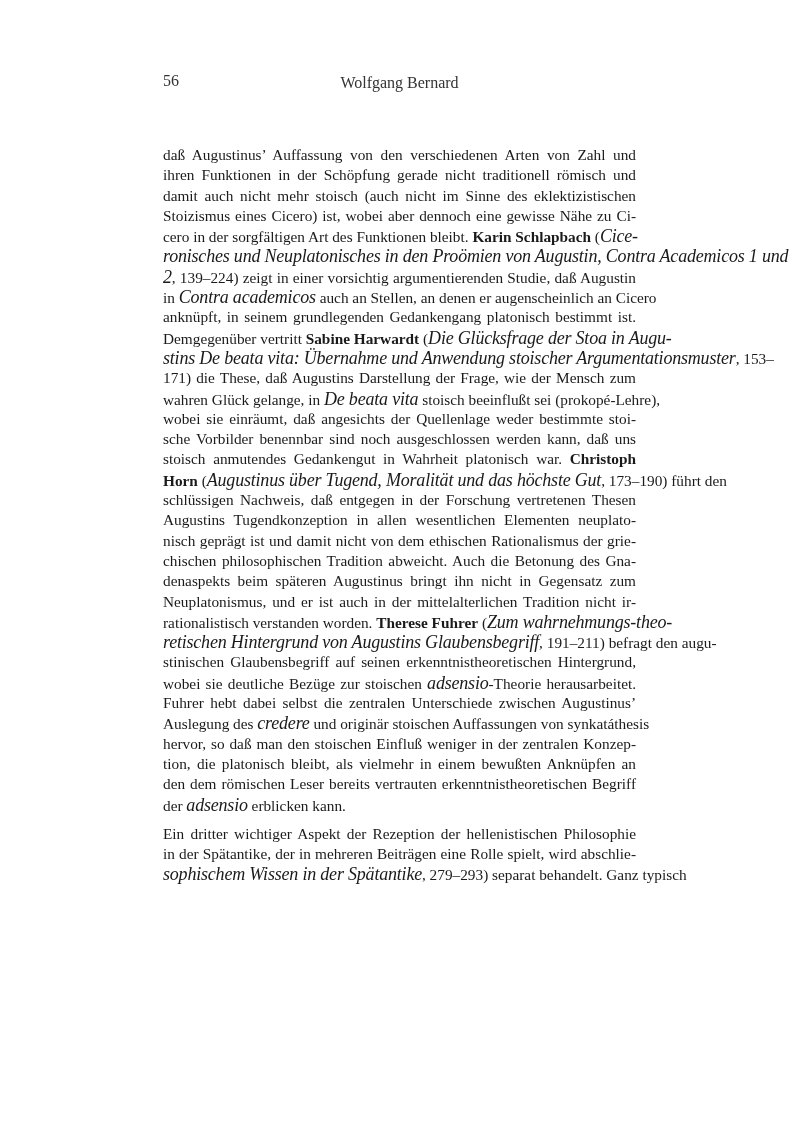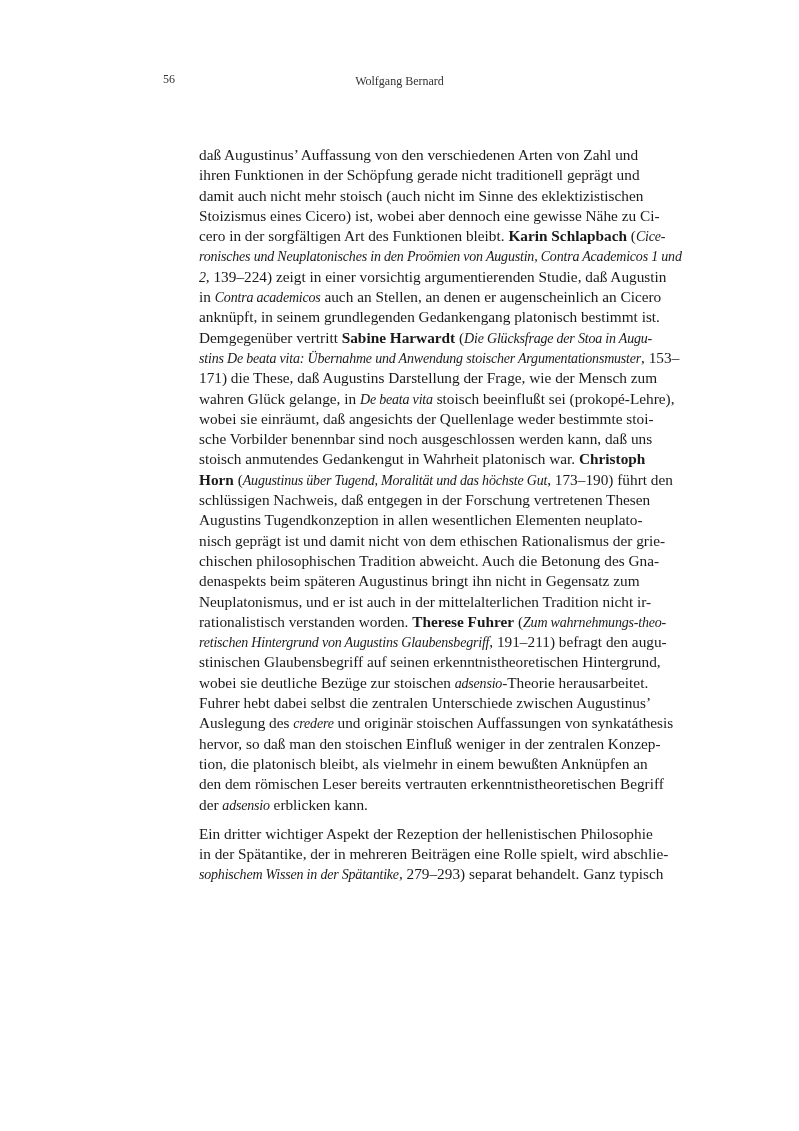--- a/index.html
+++ b/index.html
@@ -1,42 +1,42 @@
 <!DOCTYPE html>
 <html><head>
 <meta charset="utf-8">
 <style>
   html, body { margin: 0; padding: 0; background: #ffffff; }
   body { width: 799px; height: 1131px; position: relative; overflow: hidden; }
   .page { position: absolute; left: 0; top: 0; width: 799px; height: 1131px; background: #fff; }
   .running-head { position: absolute; top: 72px; left: 163px; width: 473px; height: 20px;
-    font-family: "Liberation Serif", "DejaVu Serif", serif; font-size: 12px; color: #333; }
+    font-family: "Liberation Serif", "DejaVu Serif", serif; font-size: 16px; color: #333; }
   .page-number { position: absolute; left: 0; top: 0; }
   .author-name { position: absolute; left: 0; width: 473px; text-align: center; top: 2px; }
   .body-text { position: absolute; left: 163px; top: 145px; width: 473px;
     font-family: "Liberation Serif", "DejaVu Serif", serif; font-size: 15.3px; line-height: 20.3px;
     color: #1a1a1a; }
-  .line { display: block; white-space: nowrap; text-align: justify; text-align-last: justify; height: 20.3px; margin-left: 36px; }
+  .line { display: block; white-space: nowrap; text-align: justify; text-align-last: justify; height: 20.3px; }
   .line.last { text-align-last: left; }
   .para-gap { height: 9px; }
-  i { font-style: italic; font-size: 14px; letter-spacing: -0.2px; }
+  i { font-style: italic; font-size: 18px; letter-spacing: -0.2px; }
   b { font-weight: bold; }
 </style>
 </head>
 <body>
 
 <div class="page">
   <div class="running-head">
     <span class="page-number">56</span>
     <span class="author-name">Wolfgang Bernard</span>
   </div>
   <div class="body-text" id="body-text">
       <div>
         <span class="line"><span>daß Augustinus’ Auffassung von den verschiedenen Arten von Zahl und</span></span>
-        <span class="line"><span>ihren Funktionen in der Schöpfung gerade nicht traditionell geprägt und</span></span>
+        <span class="line"><span>ihren Funktionen in der Schöpfung gerade nicht traditionell römisch und</span></span>
         <span class="line"><span>damit auch nicht mehr stoisch (auch nicht im Sinne des eklektizistischen</span></span>
         <span class="line"><span>Stoizismus eines Cicero) ist, wobei aber dennoch eine gewisse Nähe zu Ci-</span></span>
         <span class="line"><span>cero in der sorgfältigen Art des Funktionen bleibt. </span><b>Karin Schlapbach</b><span> (</span><i>Cice-</i></span>
         <span class="line"><i>ronisches und Neuplatonisches in den Proömien von Augustin, Contra Academicos 1 und</i></span>
         <span class="line"><i>2</i><span>, 139–224) zeigt in einer vorsichtig argumentierenden Studie, daß Augustin</span></span>
         <span class="line"><span>in </span><i>Contra academicos</i><span> auch an Stellen, an denen er augenscheinlich an Cicero</span></span>
         <span class="line"><span>anknüpft, in seinem grundlegenden Gedankengang platonisch bestimmt ist.</span></span>
         <span class="line"><span>Demgegenüber vertritt </span><b>Sabine Harwardt</b><span> (</span><i>Die Glücksfrage der Stoa in Augu-</i></span>
         <span class="line"><i>stins De beata vita: Übernahme und Anwendung stoischer Argumentationsmuster</i><span>, 153–</span></span>
         <span class="line"><span>171) die These, daß Augustins Darstellung der Frage, wie der Mensch zum</span></span>

